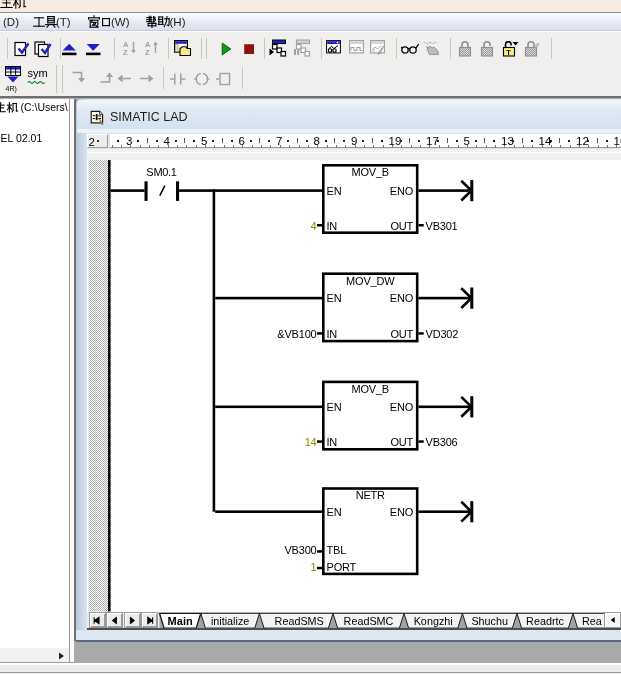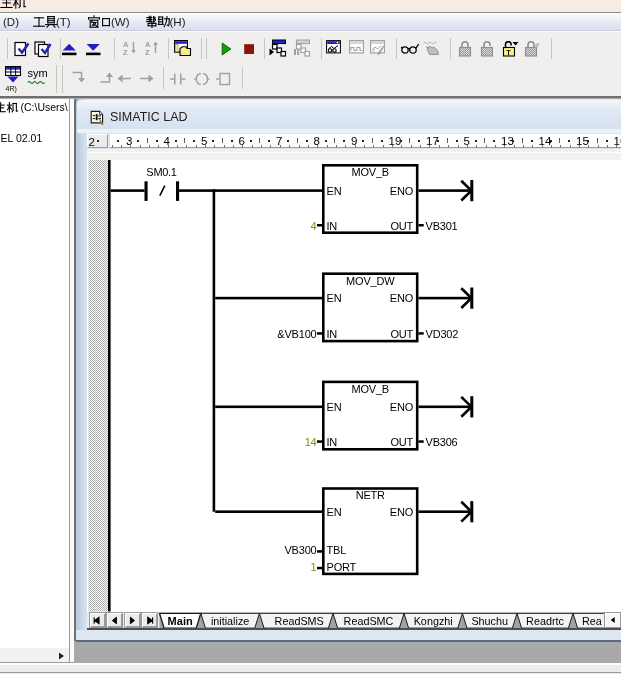--- a/index.html
+++ b/index.html
@@ -390,21 +390,21 @@
       <div style="position:absolute;left:374.1px;top:4.4px;width:1.2px;height:5px;background:#555"></div>
       <div style="position:absolute;left:383.3px;top:6.4px;width:1.8px;height:1.8px;background:#222"></div>
       <div style="position:absolute;left:391.0px;top:1.5px;font:11.5px 'Liberation Sans';color:#000">13</div>
       <div style="position:absolute;left:402.3px;top:6.4px;width:1.8px;height:1.8px;background:#222"></div>
       <div style="position:absolute;left:411.6px;top:4.4px;width:1.2px;height:5px;background:#555"></div>
       <div style="position:absolute;left:420.8px;top:6.4px;width:1.8px;height:1.8px;background:#222"></div>
       <div style="position:absolute;left:428.5px;top:1.5px;font:11.5px 'Liberation Sans';color:#000">14</div>
       <div style="position:absolute;left:439.8px;top:6.4px;width:1.8px;height:1.8px;background:#222"></div>
       <div style="position:absolute;left:449.1px;top:4.4px;width:1.2px;height:5px;background:#555"></div>
       <div style="position:absolute;left:458.3px;top:6.4px;width:1.8px;height:1.8px;background:#222"></div>
-      <div style="position:absolute;left:466.0px;top:1.5px;font:11.5px 'Liberation Sans';color:#000">15</div>
+      <div style="position:absolute;left:466.0px;top:1.5px;font:11.5px 'Liberation Sans';color:#000">12</div>
       <div style="position:absolute;left:477.3px;top:6.4px;width:1.8px;height:1.8px;background:#222"></div>
       <div style="position:absolute;left:486.6px;top:4.4px;width:1.2px;height:5px;background:#555"></div>
       <div style="position:absolute;left:495.8px;top:6.4px;width:1.8px;height:1.8px;background:#222"></div>
       <div style="position:absolute;left:503.5px;top:1.5px;font:11.5px 'Liberation Sans';color:#000">16</div>
       <div style="position:absolute;left:1.5px;top:11.7px;width:1px;height:3px;background:#777"></div>
       <div style="position:absolute;left:10.8px;top:11.7px;width:1px;height:3px;background:#777"></div>
       <div style="position:absolute;left:20.2px;top:11.7px;width:1px;height:3px;background:#777"></div>
       <div style="position:absolute;left:29.5px;top:11.7px;width:1px;height:3px;background:#777"></div>
       <div style="position:absolute;left:38.9px;top:11.7px;width:1px;height:3px;background:#777"></div>
       <div style="position:absolute;left:48.2px;top:11.7px;width:1px;height:3px;background:#777"></div>

